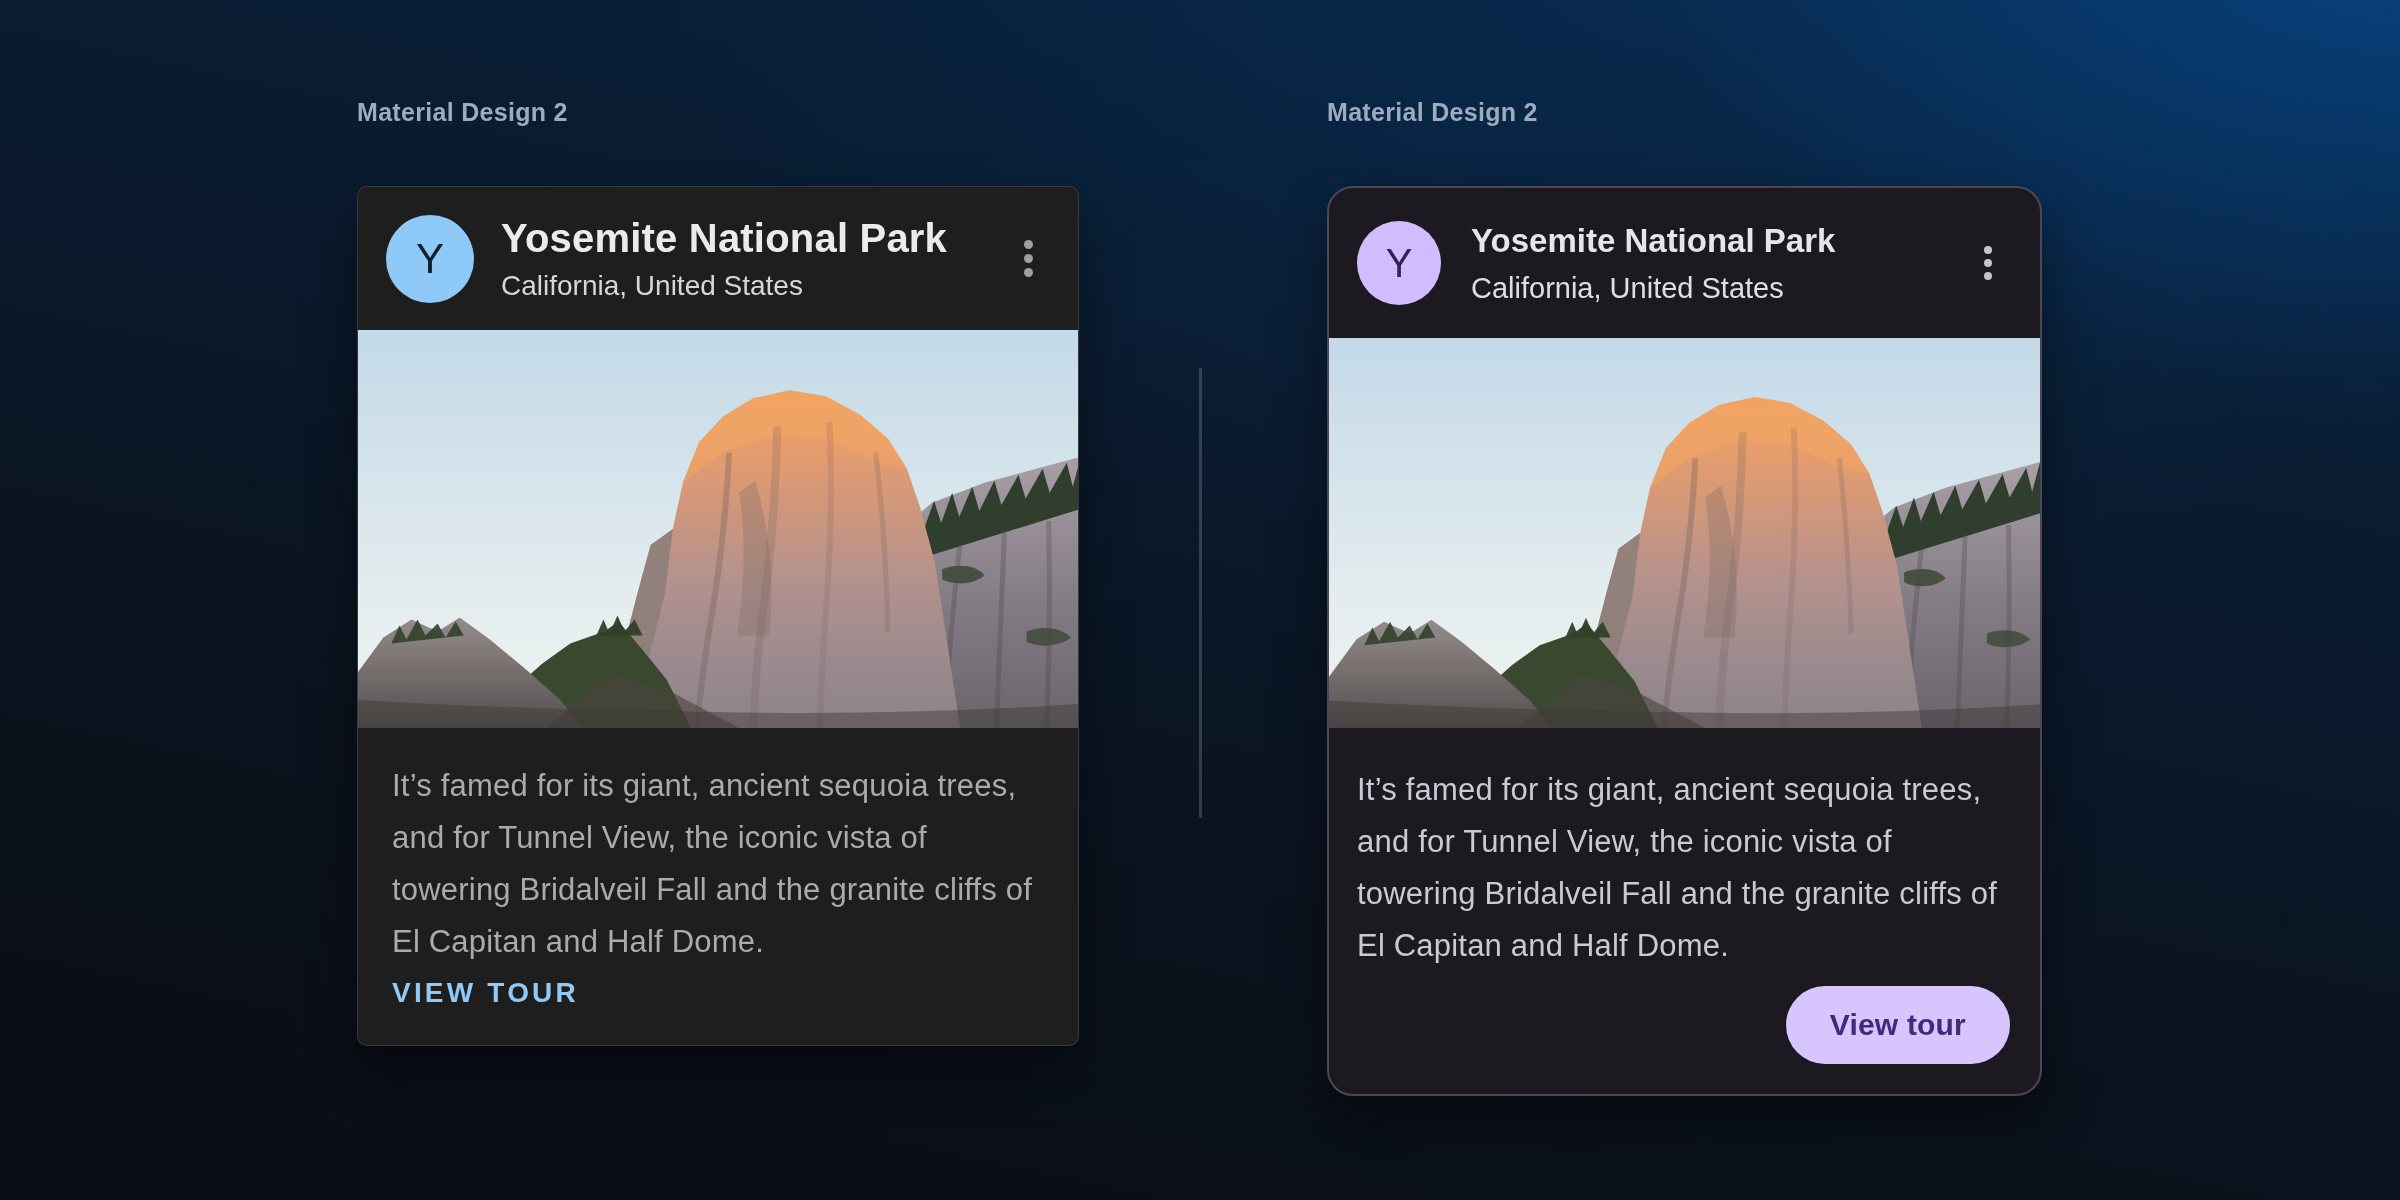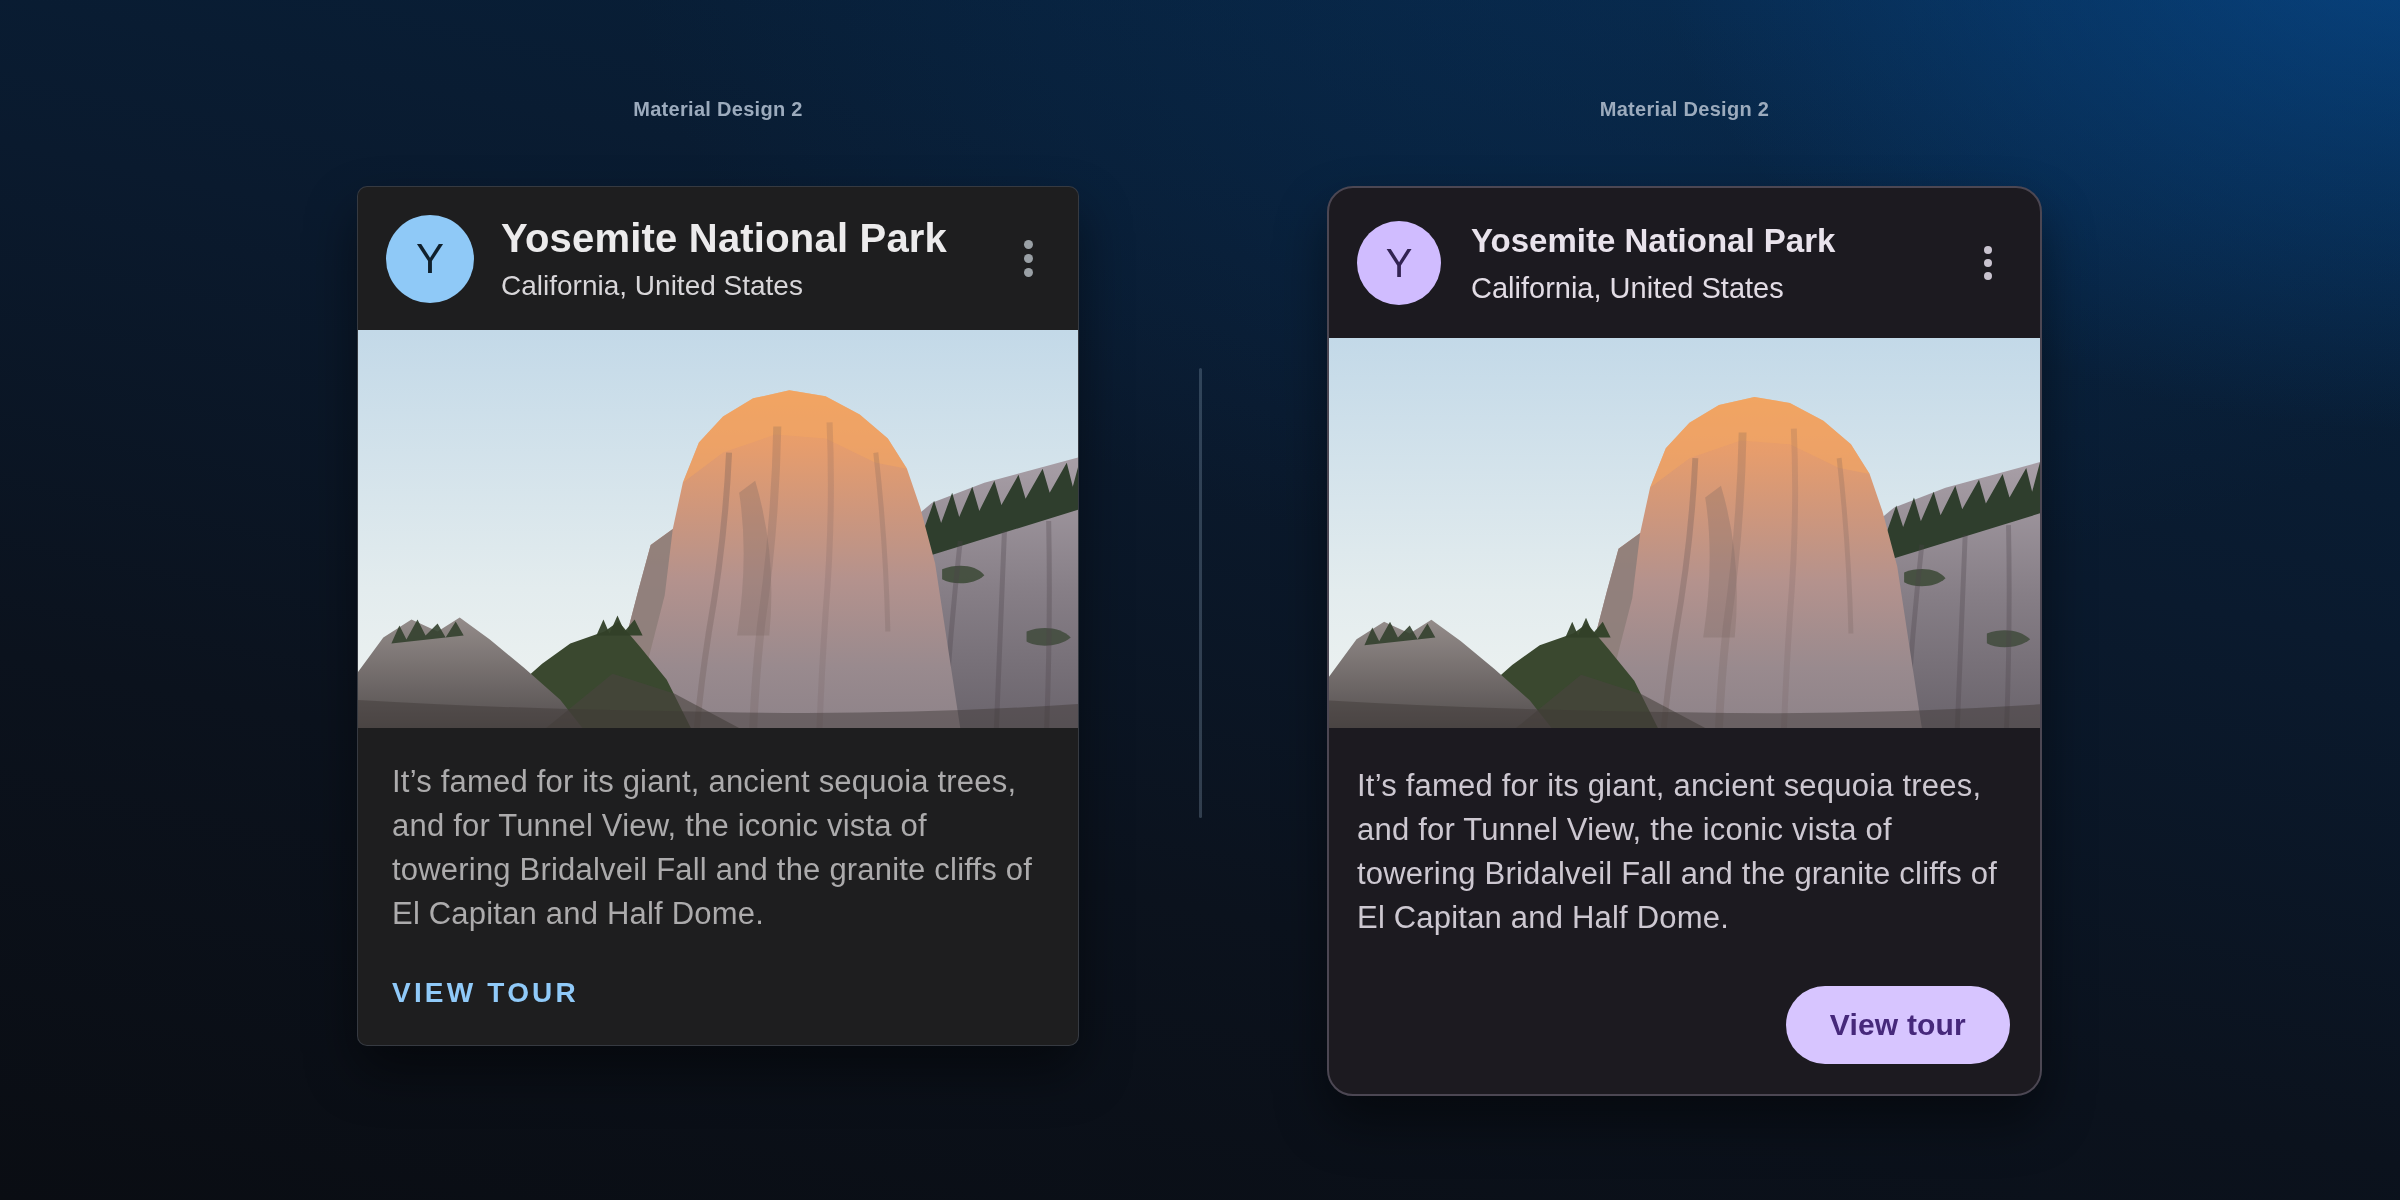--- a/index.html
+++ b/index.html
@@ -10,25 +10,24 @@
     overflow: hidden;
     background:
       radial-gradient(1250px 850px at 101% -8%, rgba(8,88,170,0.60), rgba(8,88,170,0) 62%),
       radial-gradient(1900px 1100px at 72% -5%, rgba(9,58,110,0.40), rgba(9,58,110,0) 58%),
       linear-gradient(192deg, #062340 0%, #0a1a2e 38%, #0b121d 68%, #0a0d13 100%);
   }
 
   .variant-label {
     position: absolute;
     top: 98px;
-    font-size: 20px;
+    font-size: 25px;
     font-weight: 700;
     letter-spacing: 0.3px;
     color: #9cabbd;
-    text-align: center;
   }
   .variant-label.left  { left: 357px;  width: 722px; }
   .variant-label.right { left: 1327px; width: 715px; }
 
   .card {
     position: absolute;
     top: 186px;
     display: flex;
     flex-direction: column;
     overflow: hidden;
@@ -81,21 +80,21 @@
   .md3 .menu-button .dot { width: 8px; height: 8px; background: #c9c3cf; margin: 5px 0; }
 
   .card-photo { flex: none; width: 100%; overflow: hidden; }
   .md2 .card-photo { height: 398px; }
   .md3 .card-photo { height: 390px; }
   .card-photo svg { display: block; width: 100%; height: 100%; }
 
   .card-body { flex: none; }
   .md2 .card-body { padding: 32px 32px 0 34px; }
   .md3 .card-body { padding: 36px 28px 0 28px; }
-  .card-body p { font-size: 31px; line-height: 44px; letter-spacing: 0.2px; max-width: 660px; }
+  .card-body p { font-size: 31px; line-height: 52px; letter-spacing: 0.2px; max-width: 660px; }
   .md2 .card-body p { color: #acabac; }
   .md3 .card-body p { color: #cdc8d1; }
 
   .card-footer { margin-top: auto; display: flex; }
   .md2 .card-footer { padding: 0 34px 36px; }
   .md3 .card-footer { padding: 0 30px 30px; justify-content: flex-end; }
 
   .text-button {
     background: transparent; border: none; cursor: pointer;
     font-family: "Liberation Sans", sans-serif;

